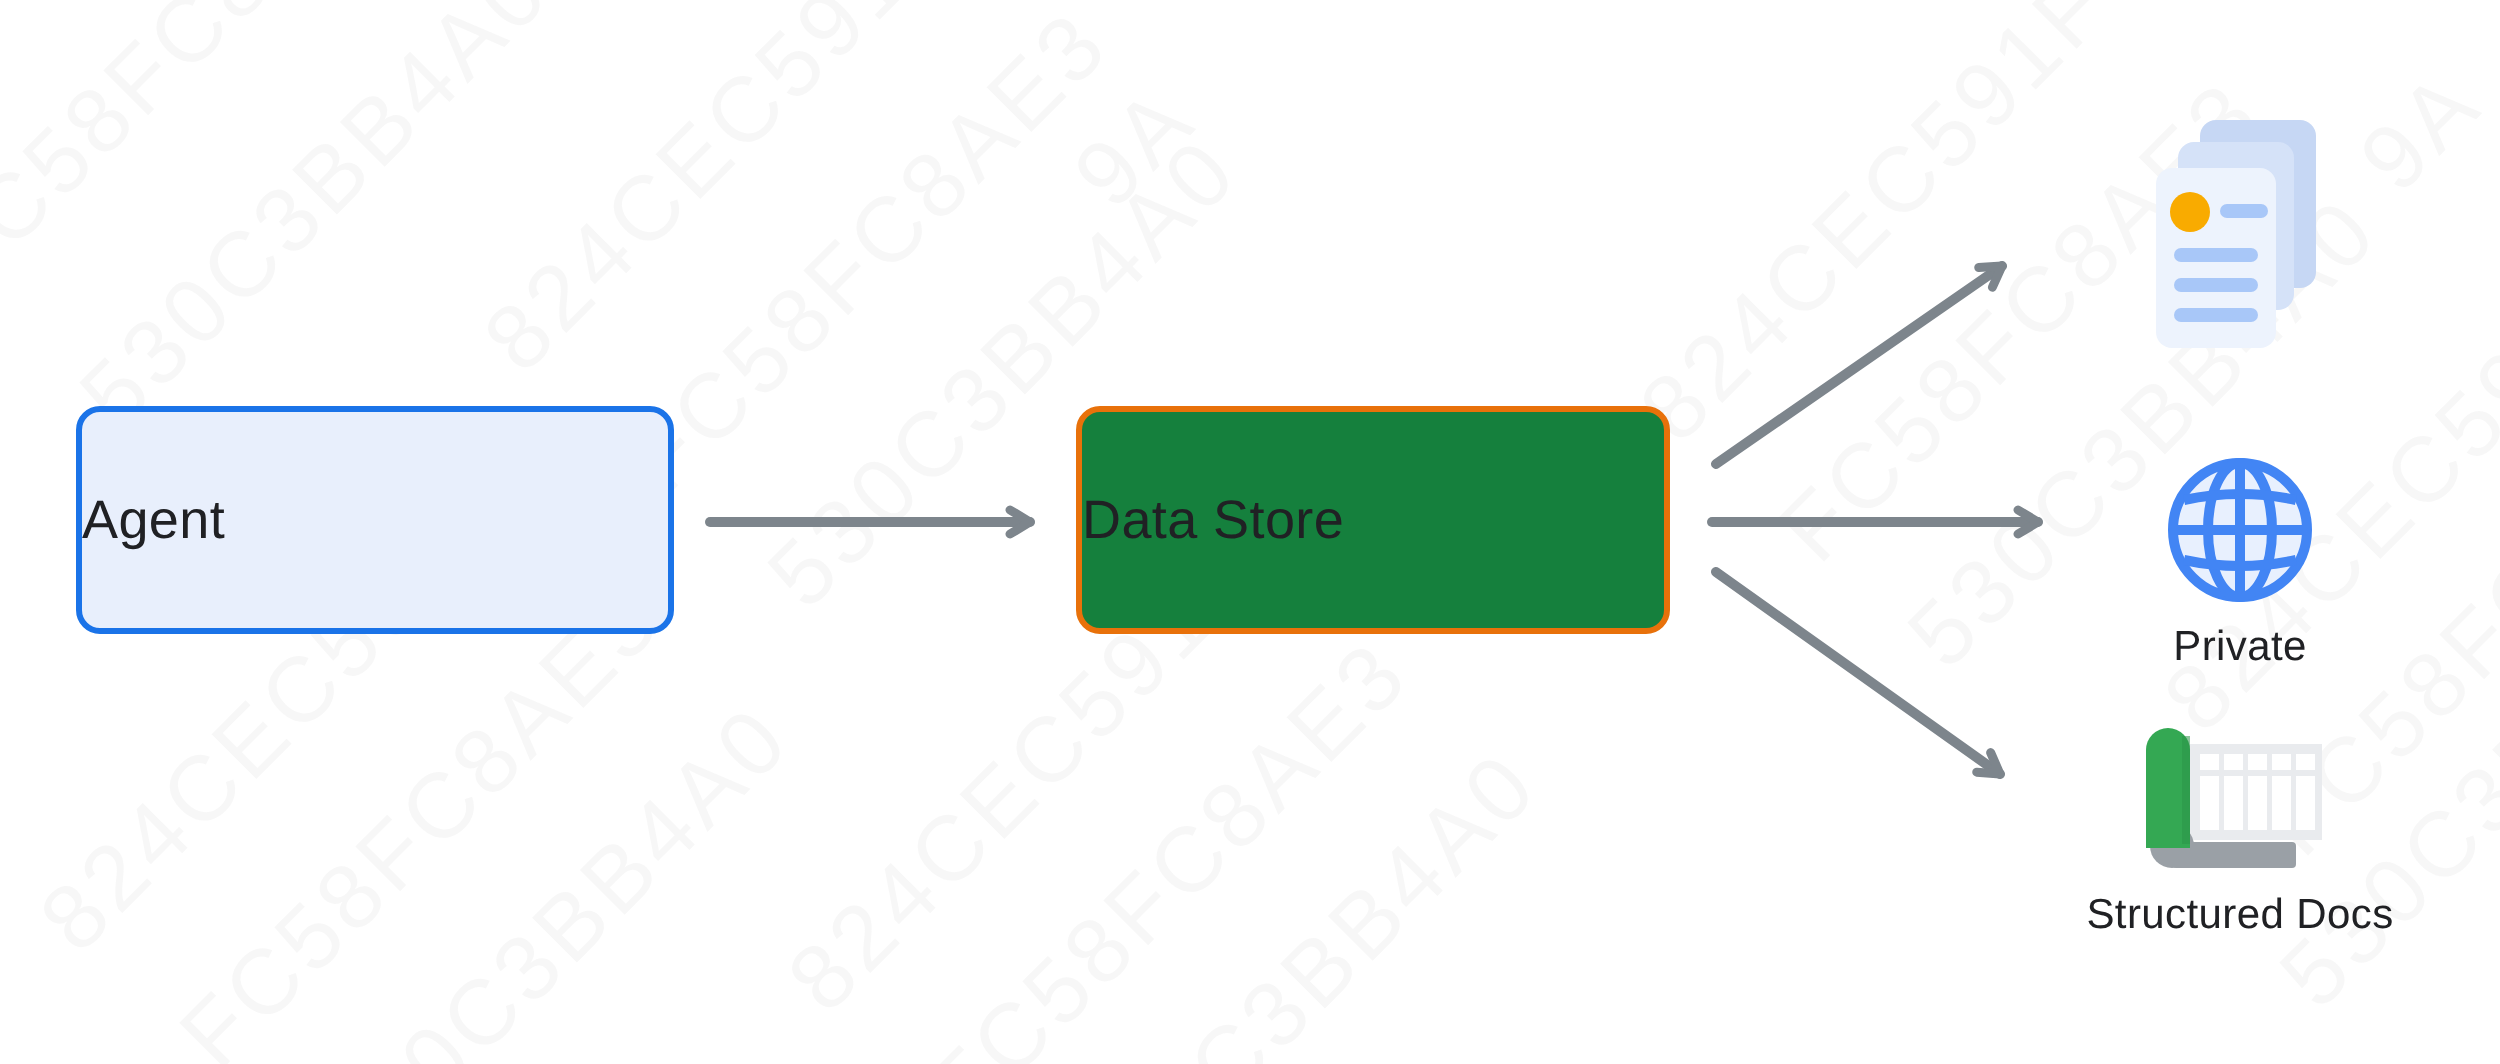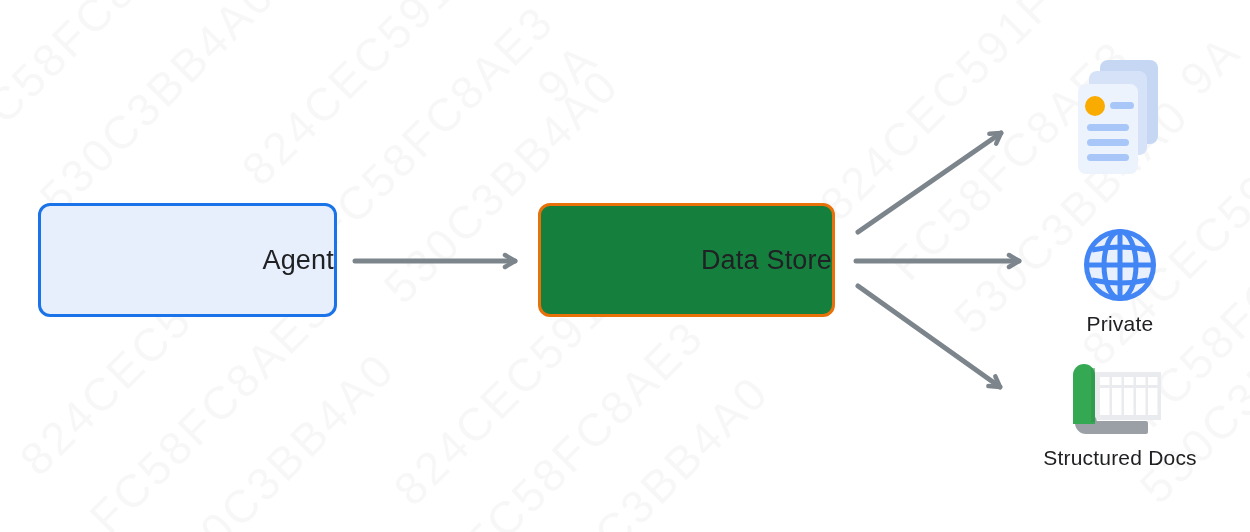--- a/index.html
+++ b/index.html
@@ -49,21 +49,21 @@
   .w20 { left: 1148px; top: 468px; }
 
   
   .arrows-svg { position: absolute; left: 0; top: 0; pointer-events: none; }
 
   
   .node {
     position: absolute;
     display: flex;
     align-items: center;
-    justify-content: flex-end;
+    justify-content: flex-start;
     border-radius: 12px;
     font-size: 27px;
     font-weight: 500;
     color: #202124;
     letter-spacing: 0.2px;
   }
   .node-agent {
     left: 38px; top: 203px; width: 299px; height: 114px;
     background: #e8effc;
     border: 3px solid #1a73e8;

